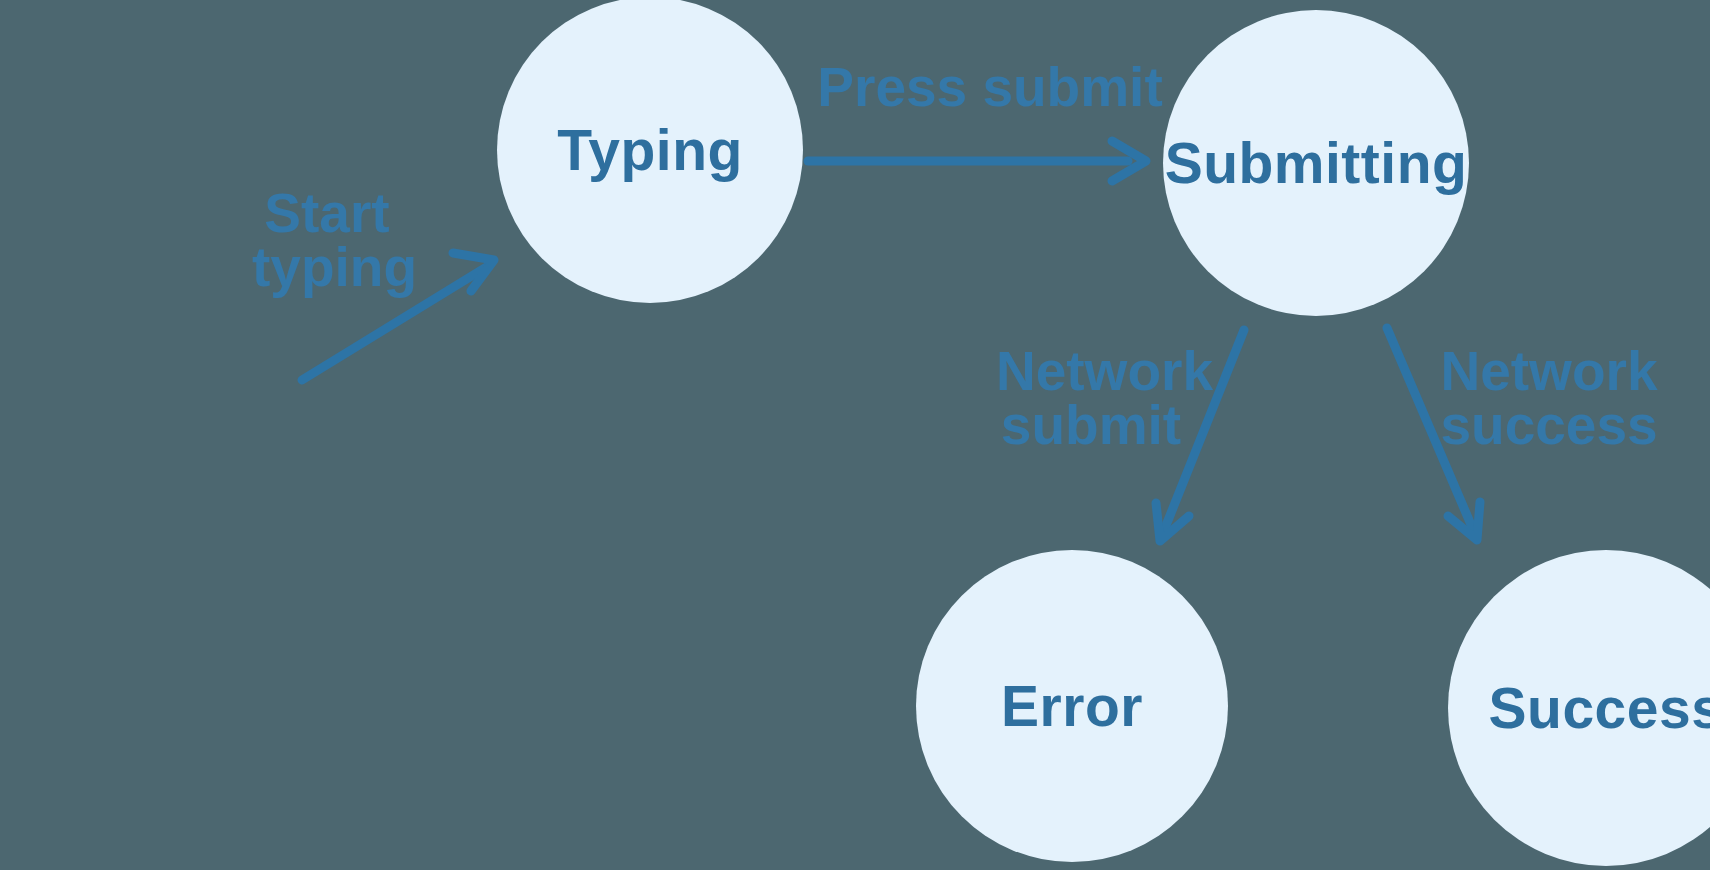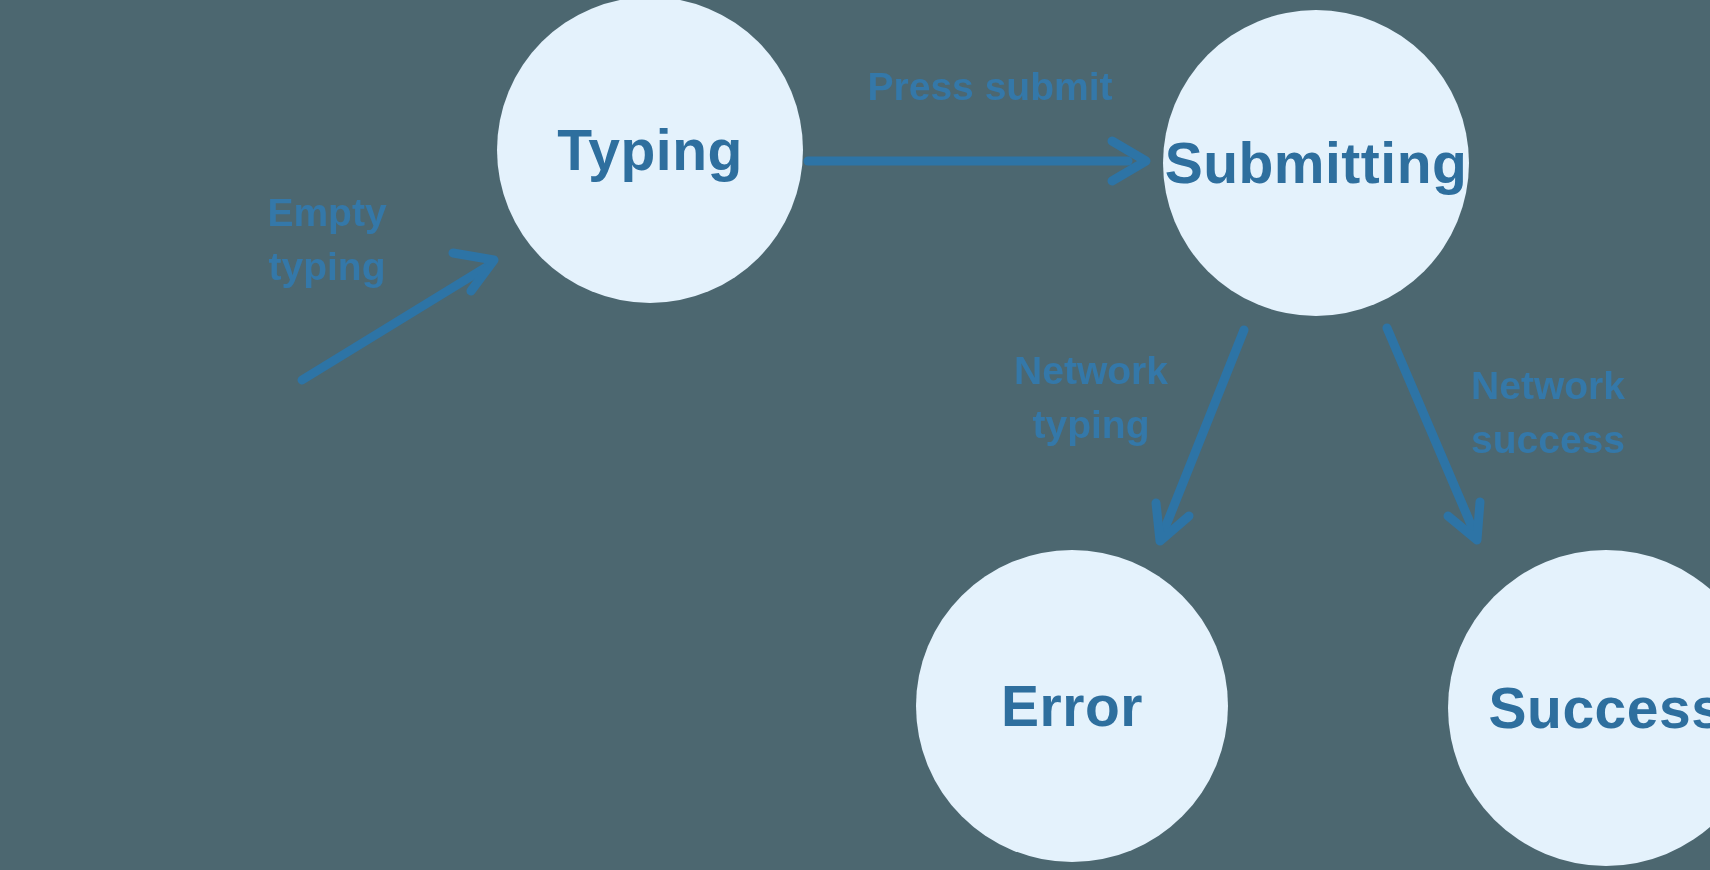--- a/index.html
+++ b/index.html
@@ -42,39 +42,39 @@
     color: #2e6f9e;
     font-size: 57px;
     font-weight: 600;
     letter-spacing: 0.5px;
     white-space: nowrap;
   }
   .edge-label {
     position: absolute;
     transform: translate(-50%, -50%);
     color: #3478a9;
-    font-size: 39px;
+    font-size: 55px;
     font-weight: 600;
     line-height: 54px;
     text-align: center;
   }
   .edge-label.nowrap { white-space: nowrap; }
 
   
   .node-empty      { left: 6px;    top: 341px; width: 312px; height: 312px; }
   .node-typing     { left: 497px;  top: -3px;  width: 306px; height: 306px; }
   .node-submitting { left: 1163px; top: 10px;  width: 306px; height: 306px; }
   .node-error      { left: 916px;  top: 550px; width: 312px; height: 312px; text-align: right; }
   .node-success    { left: 1448px; top: 550px; width: 316px; height: 316px; }
 
   
   .label-start-typing    { left: 327px;  top: 240px; width: 150px; }
   .label-press-submit    { left: 990px;  top: 87px; }
   .label-network-error   { left: 1091px; top: 398px; width: 190px; }
-  .label-network-success { left: 1548px; top: 413px; width: 215px; }
+  .label-network-success { left: 1548px; top: 398px; width: 215px; }
 </style>
 </head>
 <body>
 
 <div class="stage">
 
   <svg class="edges-svg" width="1710" height="870" viewBox="0 0 1710 870">
     <g>
       <path d="M302 380 L488 266"></path>
       <path d="M453 253 L494 260 L471 291"></path>
@@ -103,21 +103,21 @@
   </div>
 
   <div class="node node-error">
     <span class="node-label">Error</span>
   </div>
 
   <div class="node node-success">
     <span class="node-label">Success</span>
   </div>
 
-  <div class="edge-label label-start-typing">Empty typing</div>
+  <div class="edge-label label-start-typing">Start typing</div>
 
   <div class="edge-label label-press-submit nowrap">Press submit</div>
 
-  <div class="edge-label label-network-error">Network typing</div>
+  <div class="edge-label label-network-error">Network submit</div>
 
   <div class="edge-label label-network-success">Network success</div>
 
 </div>
 
 </body></html>

